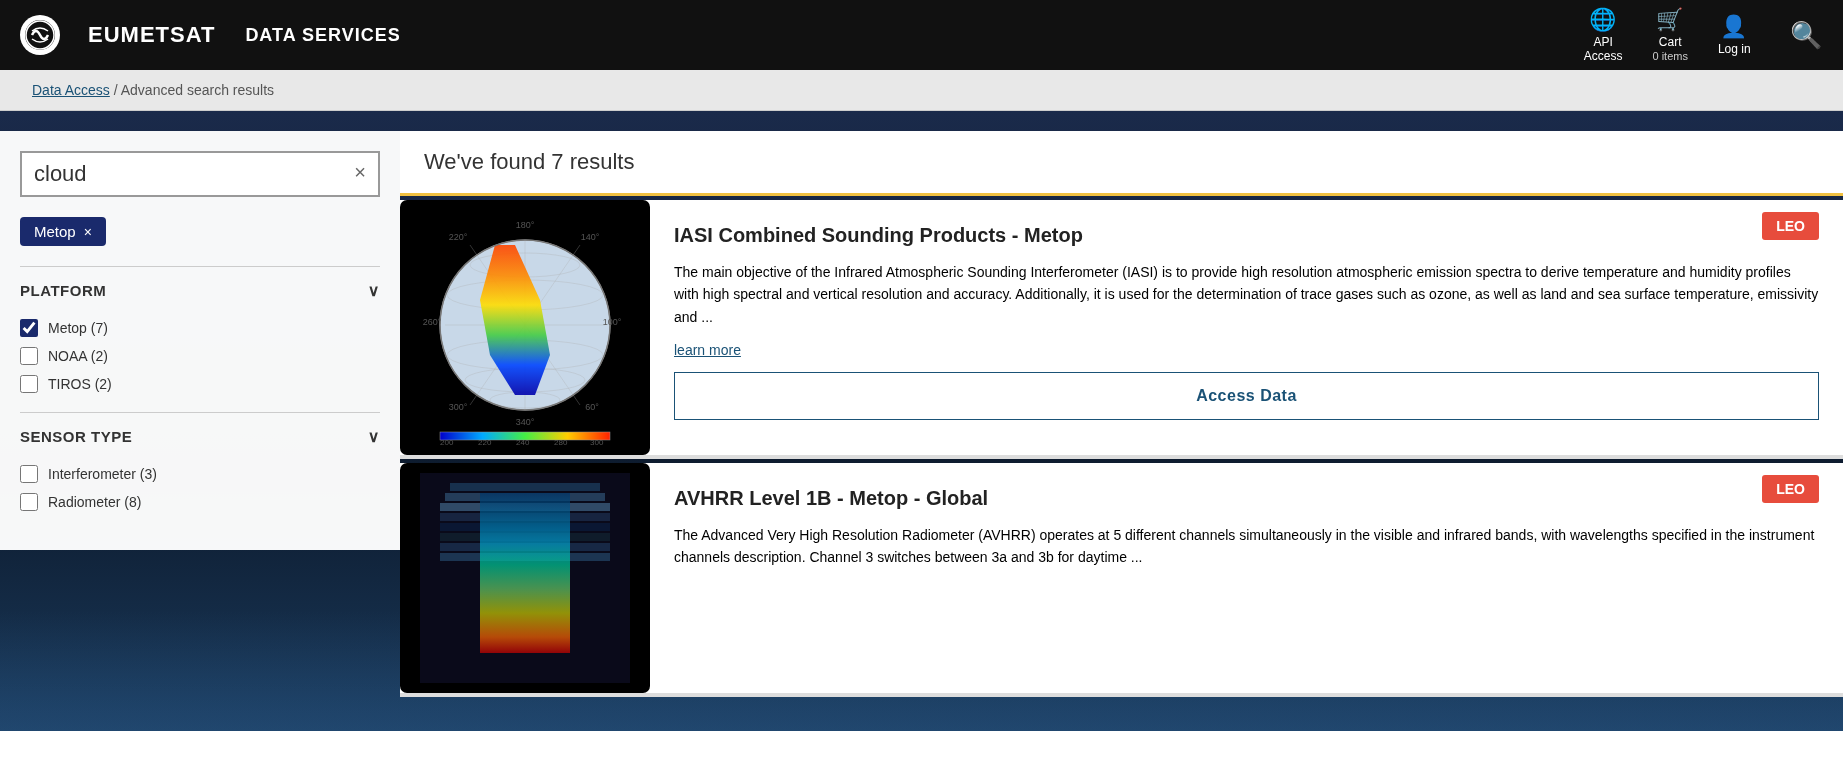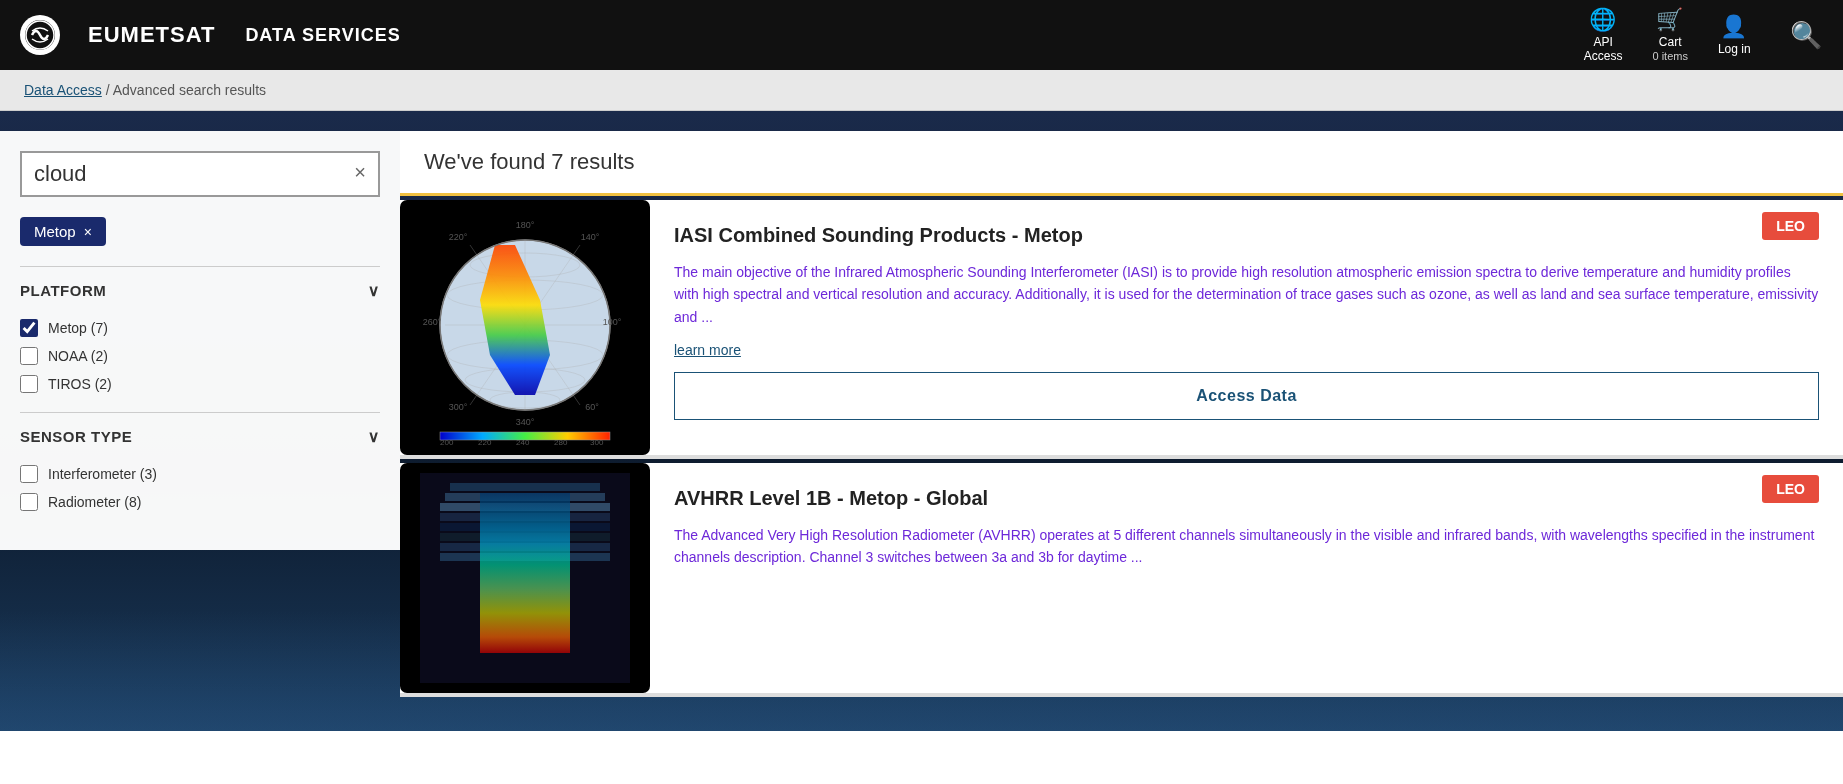--- a/index.html
+++ b/index.html
@@ -69,21 +69,21 @@
     .header-search {
       font-size: 26px;
       color: #fff;
       cursor: pointer;
       margin-left: 10px;
     }
 
     
     .breadcrumb {
       background: #e8e8e8;
-      padding: 12px 24px;
+      padding: 12px 32px;
       font-size: 14px;
       color: #555;
       border-bottom: 1px solid #ccc;
     }
     .breadcrumb a {
       color: #1a5276;
       text-decoration: underline;
     }
 
     
@@ -245,21 +245,21 @@
       background: #e74c3c;
       color: #fff;
       font-weight: bold;
       font-size: 14px;
       padding: 6px 14px;
       border-radius: 3px;
     }
 
     .result-desc {
       font-size: 14px;
-      color: #6d28d9;
+      color: #000000;
       line-height: 1.6;
       margin-bottom: 14px;
     }
 
     .result-learn {
       color: #1a5276;
       text-decoration: underline;
       font-size: 14px;
       cursor: pointer;
       display: block;

